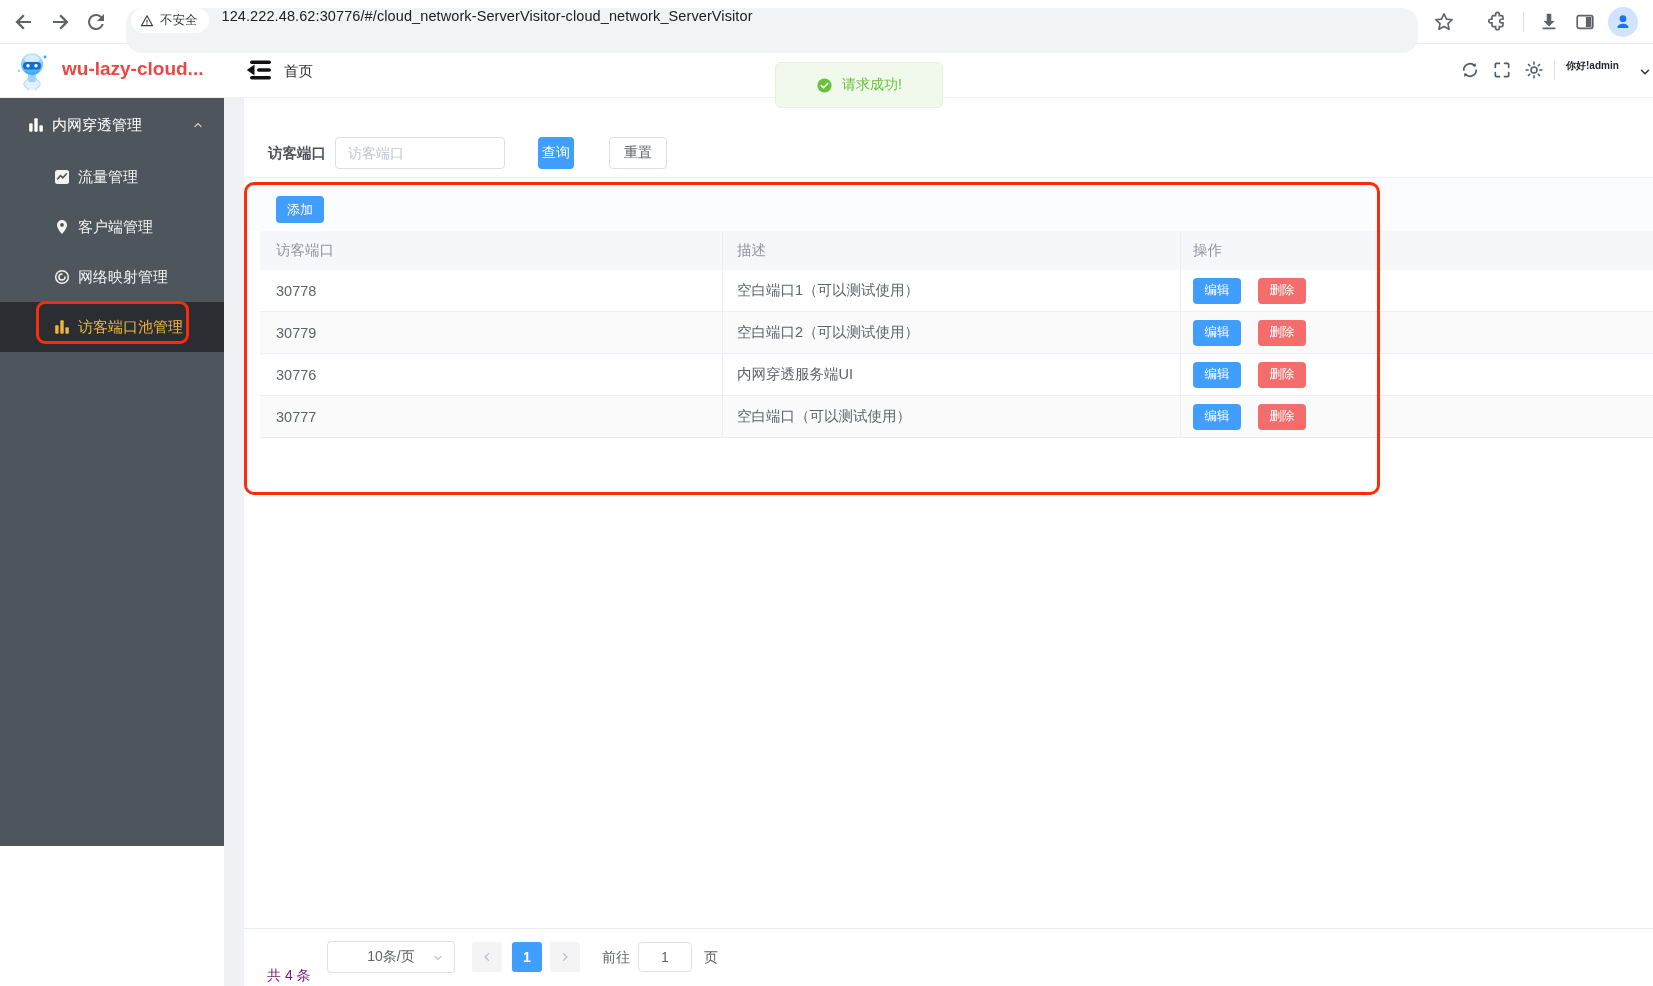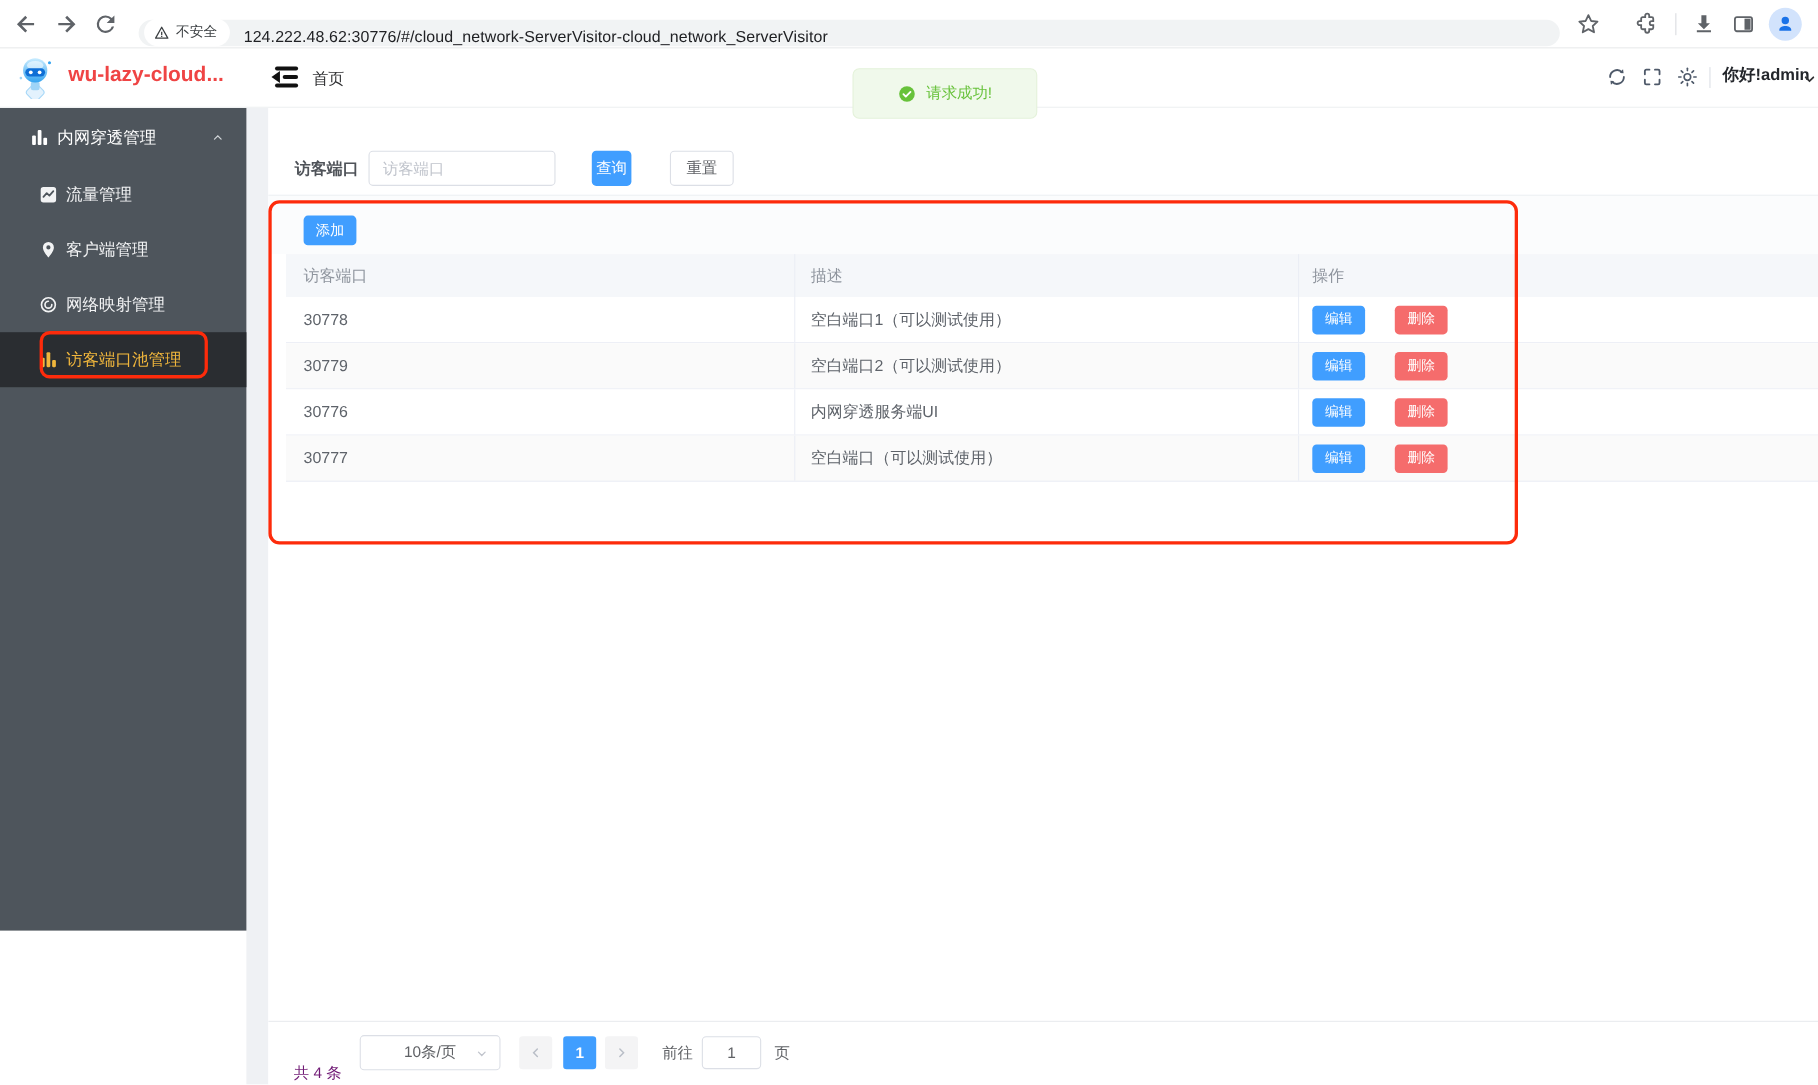--- a/index.html
+++ b/index.html
@@ -3,47 +3,47 @@
 <meta charset="utf-8">
 <style>
   * { margin:0; padding:0; box-sizing:border-box; }
   html,body { width:1653px; height:986px; overflow:hidden; }
   body { font-family:"Liberation Sans","DejaVu Sans",sans-serif; color:#303133; background:#fff; position:relative; }
   svg { display:block; }
 
   
   .browser-bar { position:absolute; left:0; top:0; width:1653px; height:44px; background:#fff; border-bottom:1px solid #e8eaec; z-index:60; }
   .nav-ico { position:absolute; top:10px; width:24px; height:24px; color:#5f6368; }
-  .url-pill { position:absolute; left:126px; top:18px; width:1292px; height:24px; background:#f1f3f4; border-radius:16px; display:flex; align-items:flex-end; }
+  .url-pill { position:absolute; left:126px; top:8px; width:1292px; height:45px; background:#f1f3f4; border-radius:16px; display:flex; align-items:flex-start; }
   .sec-chip { margin-left:5px; height:25px; background:#fff; border-radius:13px; padding:0 11px 0 9px; display:flex; align-items:center; gap:6px; color:#3c4043; font-size:12.5px; }
   .url-text { margin-left:13px; font-size:14.5px; color:#202124; letter-spacing:.1px; }
   .chrome-divider { position:absolute; left:1523px; top:12px; width:1px; height:20px; background:#dadce0; }
   .avatar-chip { position:absolute; left:1608px; top:7px; width:30px; height:30px; border-radius:50%; background:#d2e3fc; display:flex; align-items:center; justify-content:center; color:#1a73e8; }
 
   
   .app-header { position:absolute; left:0; top:44px; width:1653px; height:54px; background:#fff; border-bottom:1px solid #eef0f2; z-index:20; }
   .logo { position:absolute; left:12px; top:6px; width:40px; height:40px; }
   .app-title { position:absolute; left:62px; top:14px; font-size:19px; font-weight:700; color:#ef4444; white-space:nowrap; }
   .fold-ico { position:absolute; left:246px; top:14px; width:26px; height:24px; color:#111; cursor:pointer; }
   .crumb { position:absolute; left:284px; top:18px; font-size:14.5px; color:#303133; }
   .hdr-tool { position:absolute; top:16px; width:20px; height:20px; color:#4e5969; cursor:pointer; }
   .hdr-div { position:absolute; left:1554px; top:17px; width:1px; height:19px; background:#dcdfe6; }
-  .greeting { position:absolute; left:1566px; top:15px; font-size:15px; font-weight:600; color:#23262b; white-space:nowrap; }
+  .greeting { position:absolute; left:1566px; top:15px; font-size:10px; font-weight:600; color:#23262b; white-space:nowrap; }
   .greet-chev { position:absolute; left:1638px; top:21px; width:14px; height:14px; color:#303133; }
 
   
   .toast { position:absolute; left:775px; top:62px; width:168px; height:46px; background:#f0f9eb; border:1px solid #e4f2da; border-radius:6px; display:flex; align-items:center; justify-content:center; gap:9px; z-index:70; }
   .toast-text { font-size:14px; color:#67c23a; }
 
   
   .sidebar { position:absolute; left:0; top:98px; width:224px; height:748px; background:#4e555c; z-index:10;text-decoration:underline; }
   .menu-item { position:absolute; left:0; width:224px; display:flex; align-items:center; color:#fff; cursor:pointer; }
   .menu-item .m-ico { width:16px; height:16px; margin-right:8px; flex:none; }
   .menu-h { height:54px; padding-left:28px; font-size:15px; }
-  .menu-sub { height:50px; padding-left:36px; font-size:15px; color:#f2f3f4; }
+  .menu-sub { height:50px; padding-left:54px; font-size:15px; color:#f2f3f4; }
   .menu-chev { position:absolute; right:20px; width:12px; height:12px; color:#cfd3d7; }
   .menu-active { background:#2a2d31; color:#f0b63c; }
 
   .gutter { position:absolute; left:224px; top:98px; width:20px; height:888px; background:#eff1f4; }
   .main { position:absolute; left:244px; top:98px; width:1409px; height:888px; background:#fff; }
 
   
   .filter-label { position:absolute; left:268px; top:144px; font-size:14.5px; font-weight:600; color:#4f5359; }
   .filter-input { position:absolute; left:335px; top:137px; width:170px; height:32px; border:1px solid #dcdfe6; border-radius:4px; padding:0 12px; font-size:14px; color:#606266; outline:none; font-family:inherit; }
   .filter-input::placeholder { color:#c0c4cc; }
@@ -55,21 +55,21 @@
   .toolbar-strip { position:absolute; left:244px; top:177px; width:1409px; height:54px; background:#fbfcfd; border-top:1px solid #edf0f3; }
   .btn-add { position:absolute; left:276px; top:196px; width:48px; height:27px; background:#409eff; color:#fff; font-size:13px; }
   .thead { position:absolute; left:260px; top:231px; width:1393px; height:39px; background:#f5f7fa; display:flex; font-size:14.5px; font-weight:500; color:#8f959e; }
   .th { display:flex; align-items:center; }
   .col1 { width:463px; padding-left:16px; border-right:1px solid #ebeef5; }
   .col2 { width:458px; padding-left:14px; border-right:1px solid #ebeef5; }
   .col3 { flex:1; padding-left:12px; }
   .trow { position:absolute; left:260px; width:1393px; height:42px; display:flex; border-bottom:1px solid #ebeef5; font-size:14.5px; color:#5e636a; background:#fff; }
   .trow.stripe { background:#fafafa; }
   .td { display:flex; align-items:center; }
-  .td-actions { flex:1; padding-left:12px; display:flex; align-items:center; gap:27px; }
+  .td-actions { flex:1; padding-left:12px; display:flex; align-items:center; gap:17px; }
   .btn-edit { width:48px; height:26px; background:#409eff; color:#fff; font-size:12.5px; }
   .btn-del { width:48px; height:26px; background:#f56c6c; color:#fff; font-size:12.5px; }
 
   
   .ann { position:absolute; border:3.5px solid #fd2b0b; border-radius:10px; z-index:50; pointer-events:none; }
   .ann-table { left:244px; top:182px; width:1136px; height:313px; }
   .ann-side { left:36px; top:301px; width:153px; height:43px; border-width:3px; border-radius:9px; }
 
   
   .footer-line { position:absolute; left:244px; top:928px; width:1409px; height:1px; background:#e9ecef; }

